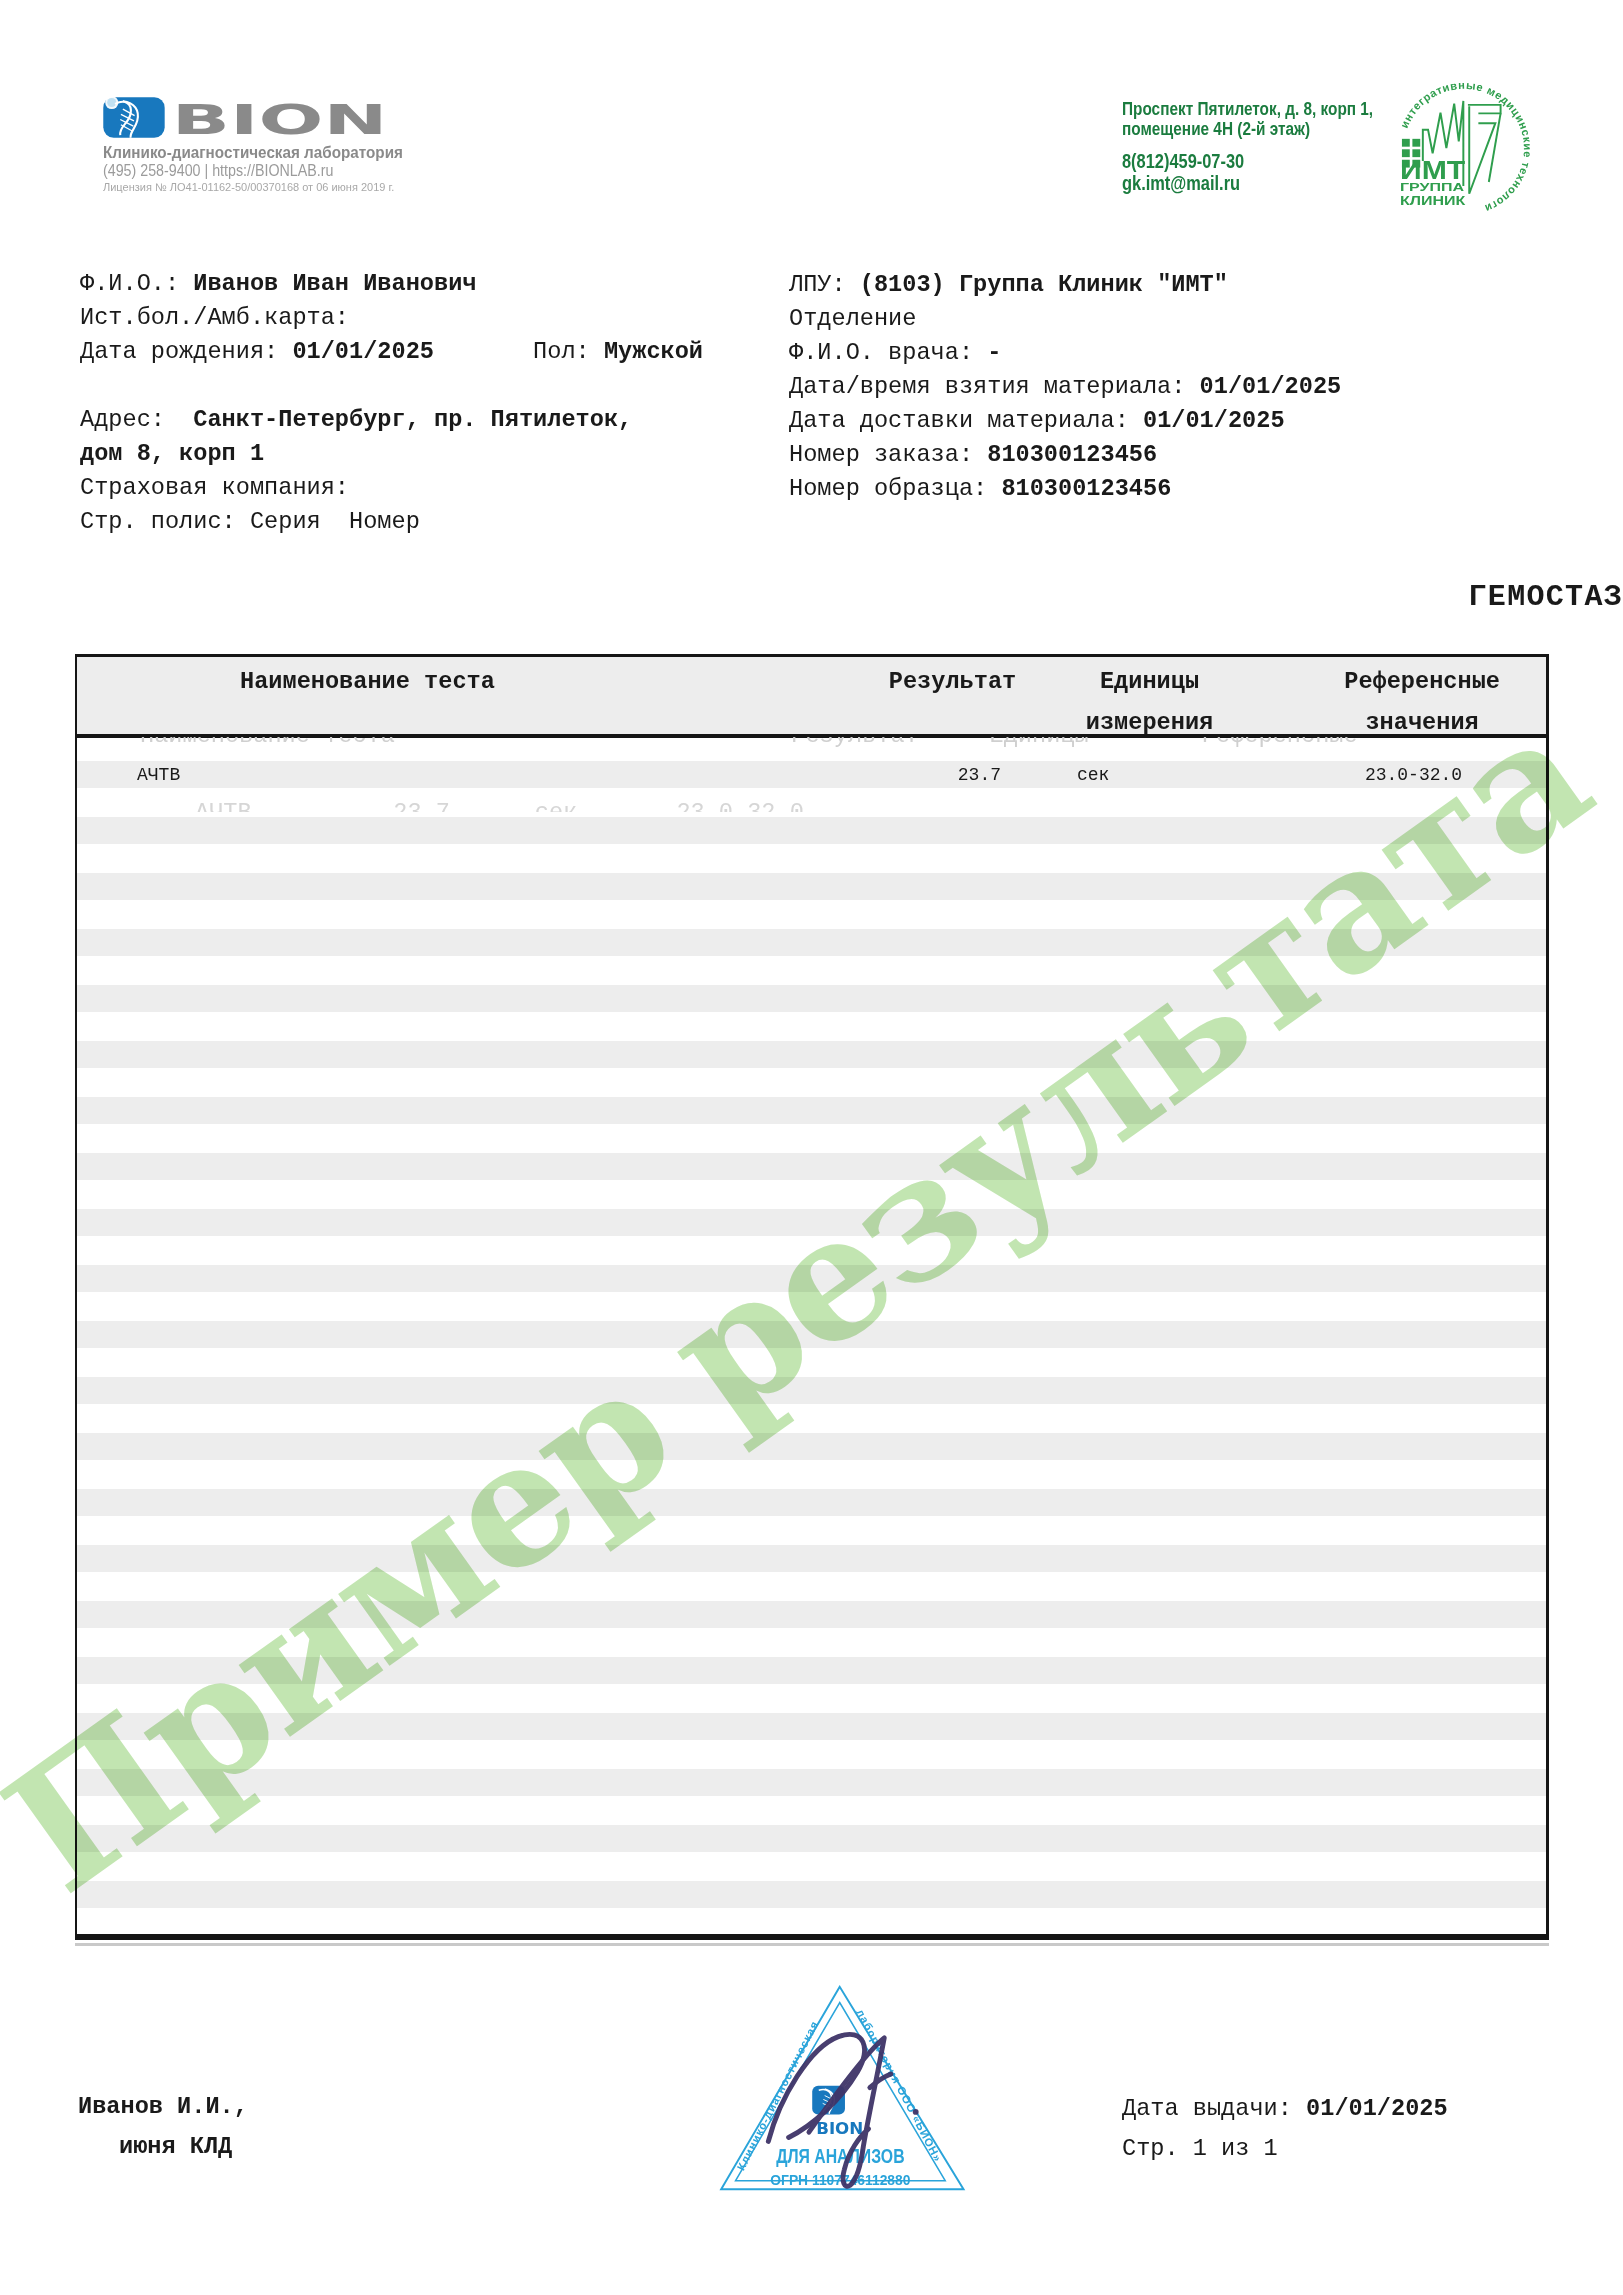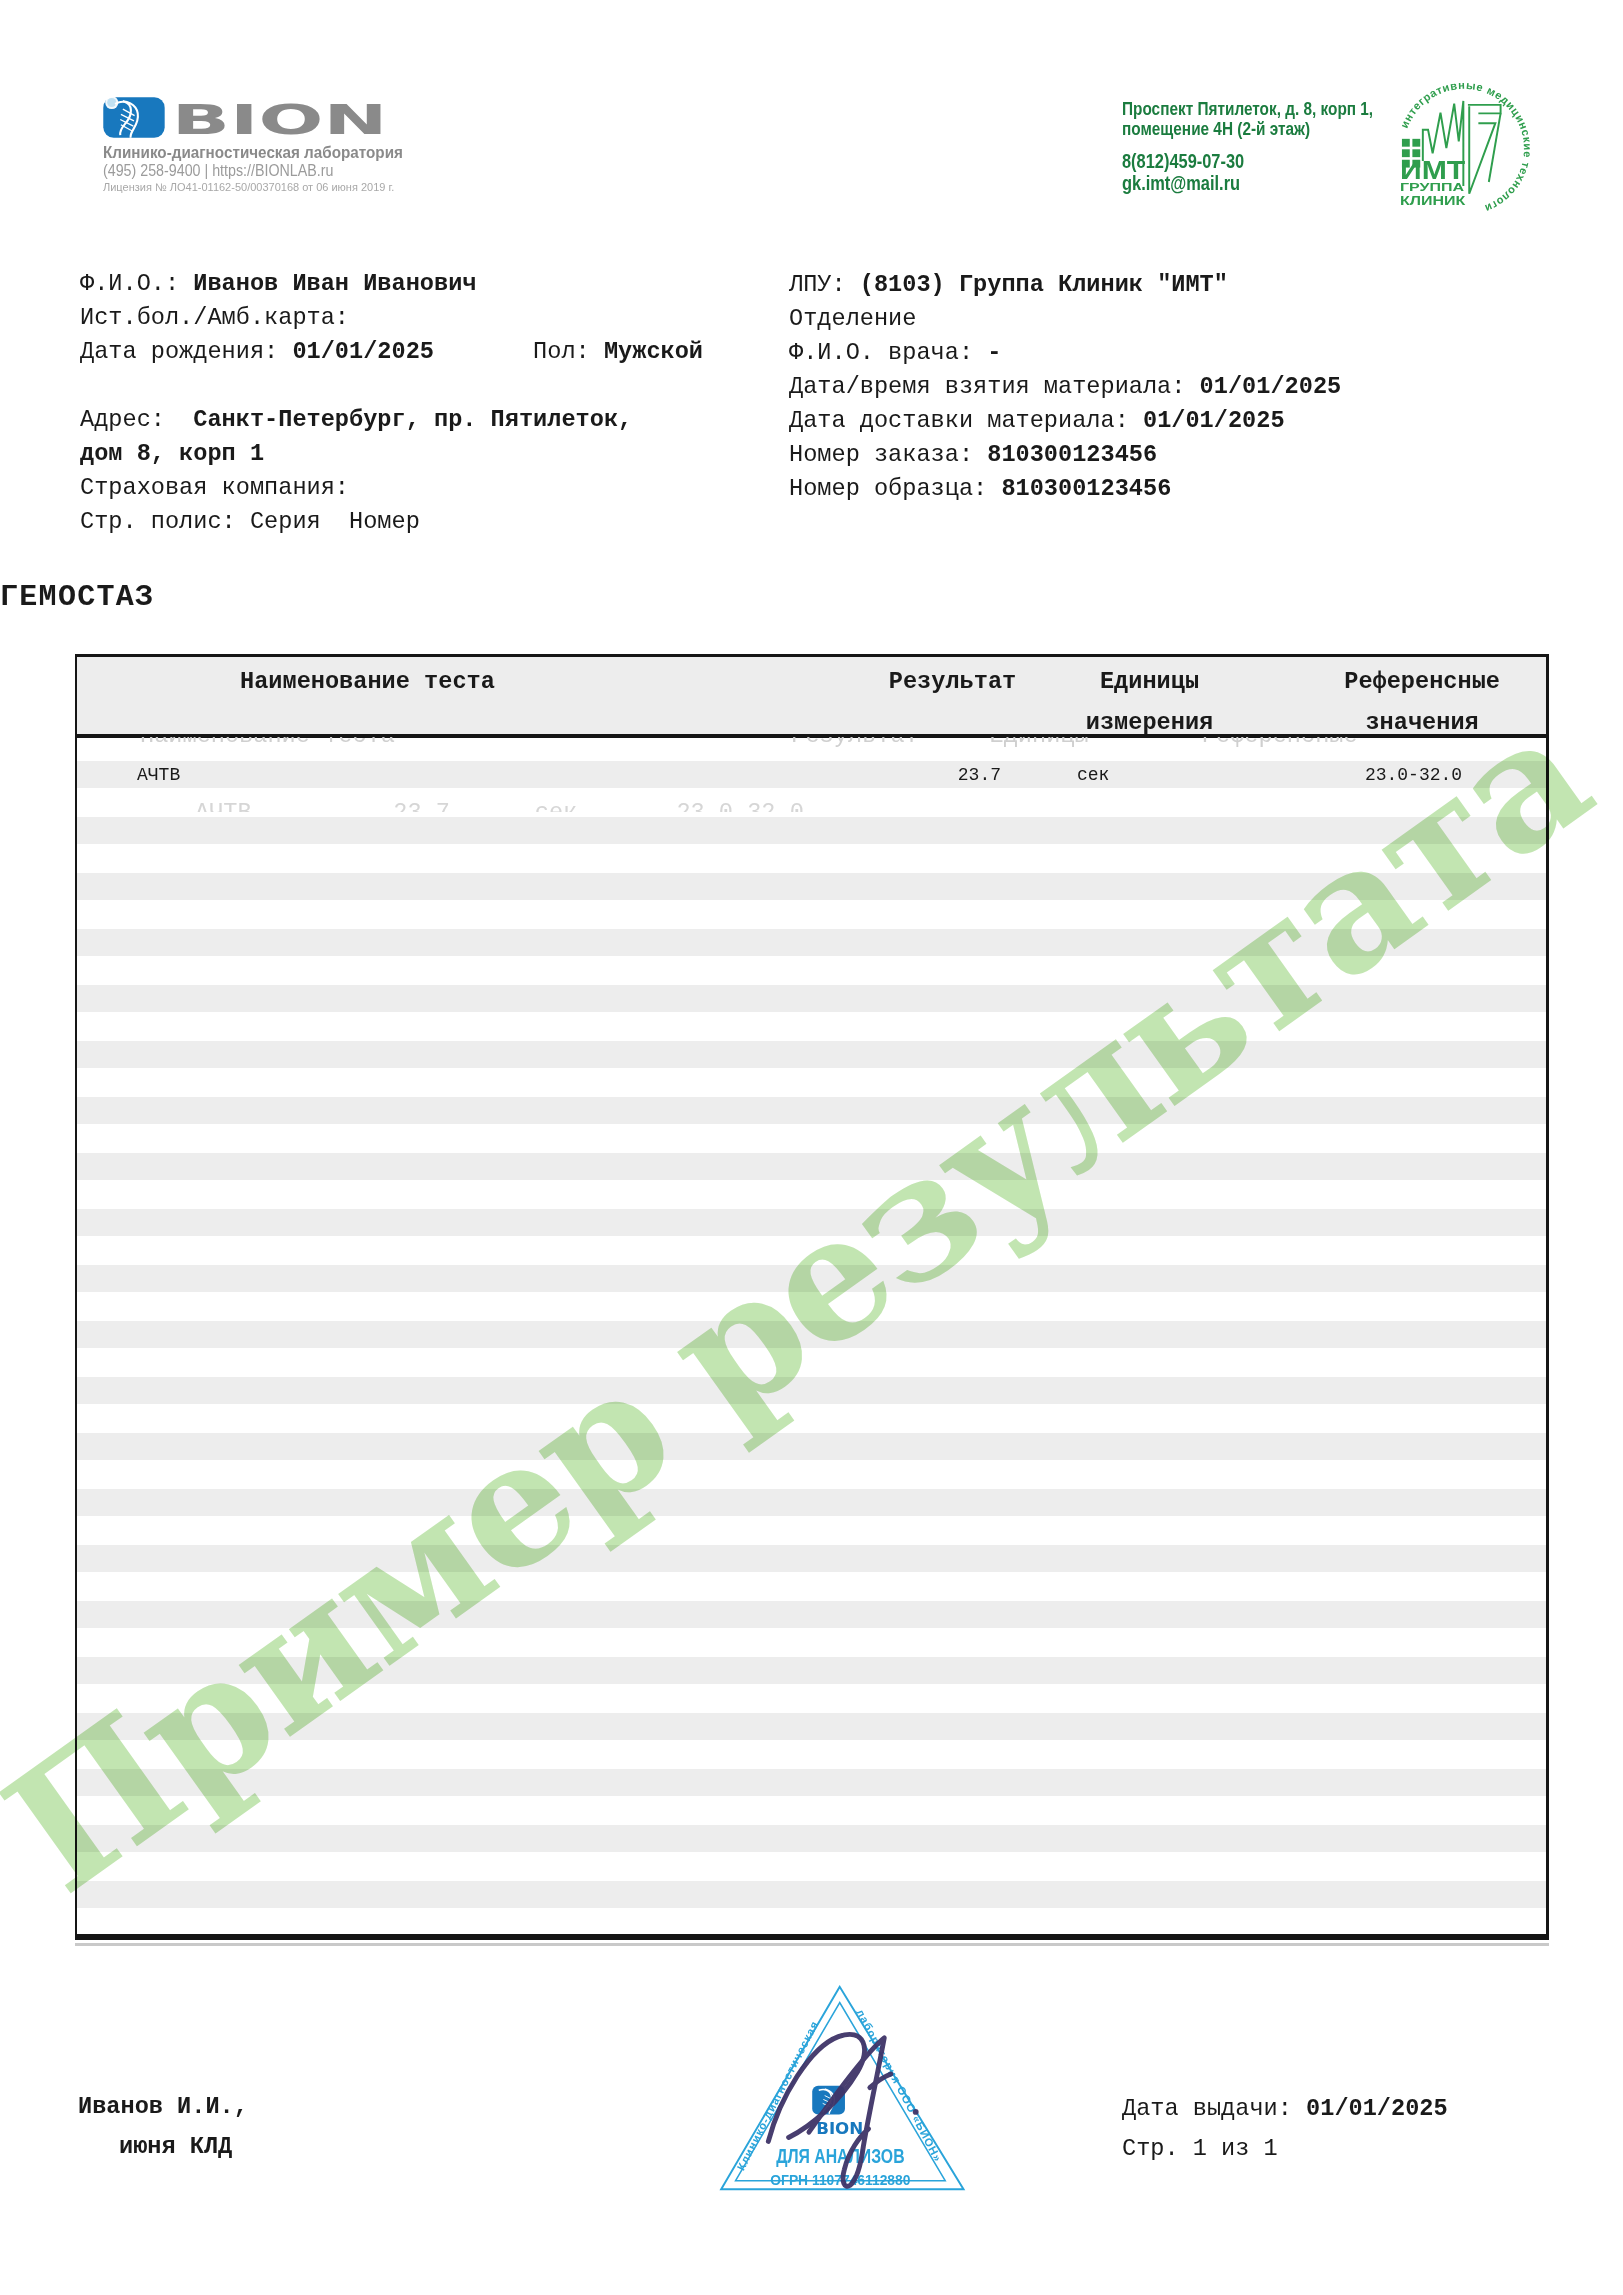--- a/index.html
+++ b/index.html
@@ -24,21 +24,21 @@
   .clinic-cont{left:1122px;top:151px;font-family:"Liberation Sans",sans-serif;font-weight:bold;
                font-size:20px;line-height:21.6px;color:#1b7c3f;transform:scaleX(0.82);transform-origin:0 0;white-space:pre;}
   .imt-logo{left:1366px;top:46px;}
 
   
   .info{font-size:23.6px;line-height:34px;}
   .info-left{left:80px;top:267px;}
   .info-right{left:789px;top:268px;}
 
   
-  .sec-title{left:0;top:580px;width:1623px;text-align:left;font-size:30px;font-weight:bold;letter-spacing:1.3px;}
+  .sec-title{left:0;top:580px;width:1623px;text-align:right;font-size:30px;font-weight:bold;letter-spacing:1.3px;}
 
   
   .rtable{left:75px;top:654px;width:1474px;height:1286px;box-sizing:border-box;
           border-top:3.3px solid #151515;border-left:2.6px solid #151515;border-right:3.3px solid #151515;
           border-bottom:6.5px solid #151515;}
   .thead{height:77px;background:#ededed;border-bottom:4.6px solid #151515;box-sizing:content-box;
          display:grid;grid-template-columns:765px 197px 197px 309px;font-weight:bold;font-size:23.6px;padding-left:12px;}
   .th{display:flex;flex-direction:column;align-items:center;padding-top:10.5px;}
   .th .l2{margin-top:14.4px;}
   .th-name{align-items:flex-start;padding-left:151px;}

